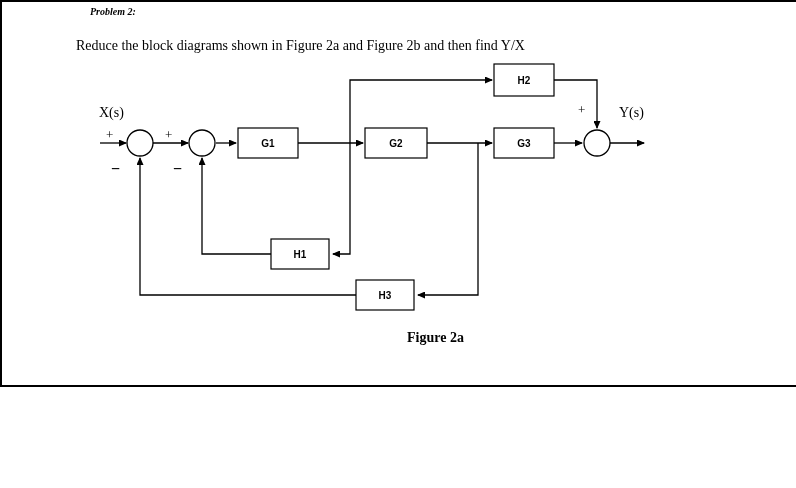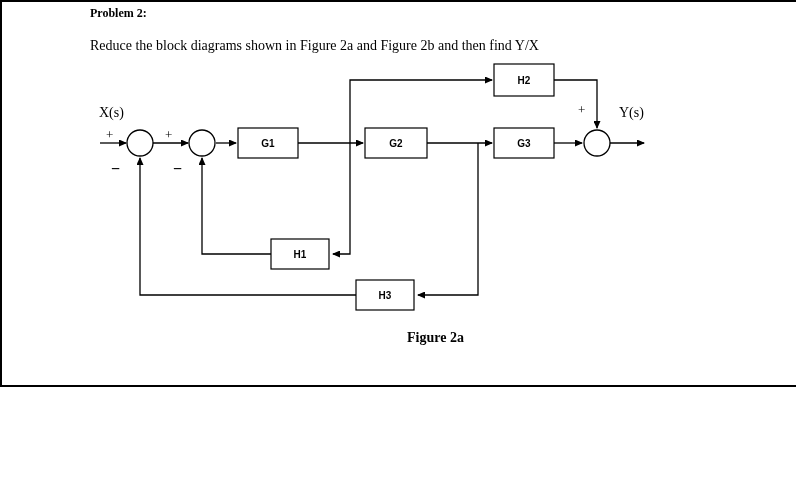--- a/index.html
+++ b/index.html
@@ -13,27 +13,28 @@
     color: #000000;
   }
   .rule { position: absolute; background: #000000; }
   #rule-top  { top: 0;     left: 0; width: 796px; height: 2px; }
   #rule-left { top: 0;     left: 0; width: 2px;   height: 387px; }
   #rule-mid  { top: 385px; left: 0; width: 796px; height: 2px; }
 
   .problem-title {
     position: absolute;
     left: 90px; top: 6px;
-    font-size: 12px;
+    font-size: 10px;
     font-weight: bold;
     white-space: nowrap;
+    font-style: italic;
   }
   .problem-instruction {
     position: absolute;
-    left: 90px; top: 38px;
+    left: 76px; top: 38px;
     font-size: 14px;
     white-space: nowrap;
   }
 
   svg.diagram { position: absolute; top: 0; left: 0; }
 
   .wire   { stroke: #000000; stroke-width: 1.3; fill: none; }
   .block  { stroke: #000000; stroke-width: 1.2; fill: #ffffff; }
   .sumjct { stroke: #000000; stroke-width: 1.3; fill: #ffffff; }
 

